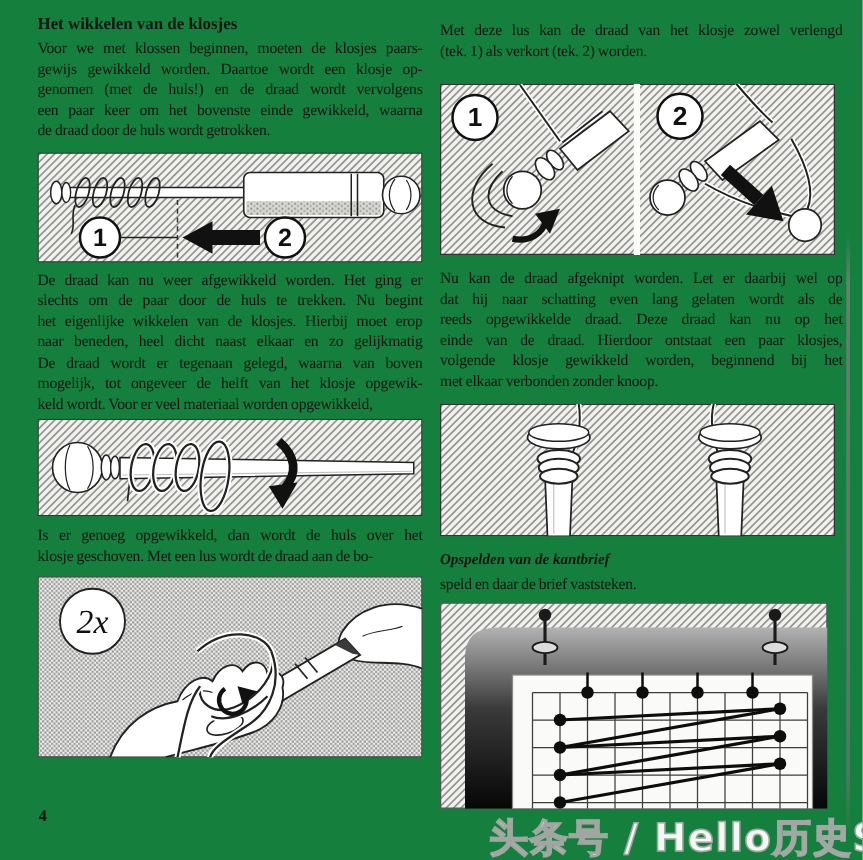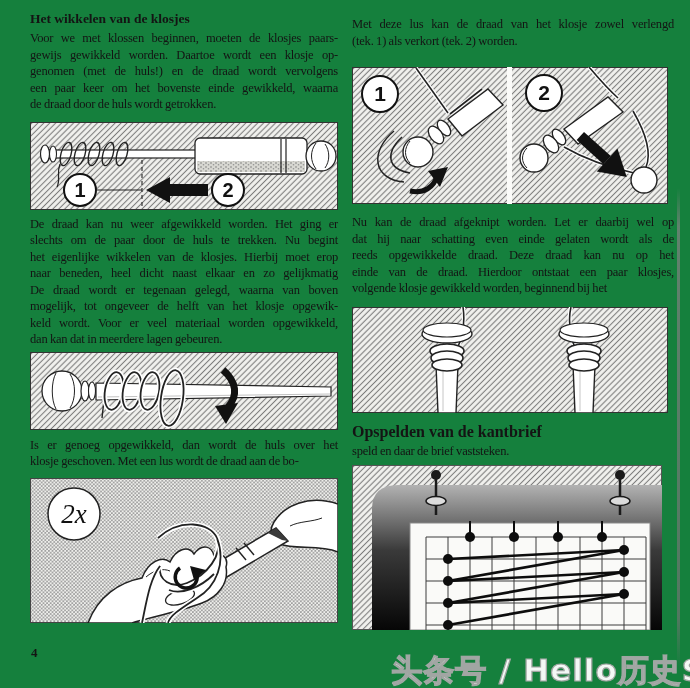--- a/index.html
+++ b/index.html
@@ -2,21 +2,21 @@
 <html><head>
 <meta charset="utf-8">
 <style>
   html,body { margin:0; padding:0; background:#ffffff; }
   .page { position:relative; width:690px; height:688px; background:#15803d;
           font-family:"Liberation Serif", serif; color:#141414; overflow:hidden;padding-left:45px; }
   .col { position:absolute; top:0; }
   .col-left  { left:30px;  width:308px; padding-top:10px; }
   .col-right { left:352px; width:322px; padding-top:16px; }
   .head { font-size:13.5px; font-weight:bold; margin:0 0 3px 0; line-height:17px; }
-  .head2 { font-size:16px; font-weight:bold; margin:10px 0 3px 0; line-height:17px; }
+  .head2 { font-size:12px; font-weight:bold; margin:10px 0 3px 0; line-height:17px;font-style:italic; }
   .para { font-size:12.5px; line-height:16.5px; letter-spacing:-0.2px; word-spacing:-0.4px; }
   .para .tl { text-align:justify; text-align-last:justify; white-space:nowrap; }
   .para .tl:last-child { text-align-last:left; }
   .mt6{margin-top:6px}.mt7{margin-top:7px}.mt10{margin-top:10px}.mt3{margin-top:3px}
   figure { margin:0; }
   svg.fig { display:block; }
   .figA{margin-top:9px}.figB{margin-top:4px}.figC{margin-top:8px}
   .figD{margin-top:18px}.figE{margin-top:10px}.figF{margin-top:6px}
   .pagenum { position:absolute; left:31px; top:645px; font-size:13px; font-weight:600; }
   .watermark { position:absolute; right:2px; bottom:-4px; font-size:31px; font-weight:bold;
@@ -117,21 +117,20 @@
     </figure>
 
     <div class="para mt6">
         <div class="tl">De draad kan nu weer afgewikkeld worden. Het ging er</div>
         <div class="tl">slechts om de paar door de huls te trekken. Nu begint</div>
         <div class="tl">het eigenlijke wikkelen van de klosjes. Hierbij moet erop</div>
         <div class="tl">naar beneden, heel dicht naast elkaar en zo gelijkmatig</div>
         <div class="tl">De draad wordt er tegenaan gelegd, waarna van boven</div>
         <div class="tl">mogelijk, tot ongeveer de helft van het klosje opgewik-</div>
         <div class="tl">keld wordt. Voor er veel materiaal worden opgewikkeld,</div>
-        <div class="tl">dan kan dat in meerdere lagen gebeuren.</div>
       </div>
 
     <figure>
       <svg class="fig figB" width="308" height="78" viewBox="0 0 308 78">
         <rect x="0.5" y="0.5" width="307" height="77" fill="url(#hatch)" stroke="#333" stroke-width="1"></rect>
 
         <g>
           <circle cx="32" cy="39" r="20" fill="#fff" stroke="#222" stroke-width="1.3"></circle>
           <path d="M40 22 C46 31 46 47 40 56" fill="none" stroke="#222" stroke-width="1"></path>
           <path d="M26 21 C21 30 21 48 26 57" fill="none" stroke="#222" stroke-width="1"></path>
@@ -262,24 +261,25 @@
             <polygon points="258,71 258,102 284,86" fill="#111"></polygon>
           </g>
           <circle cx="192" cy="26" r="18" fill="#fff" stroke="#111" stroke-width="2"></circle>
           <text class="badge-num" x="192" y="33" font-size="21" text-anchor="middle" fill="#111">2</text>
         </g>
       </svg>
     </figure>
 
     <div class="para mt10">
         <div class="tl">Nu kan de draad afgeknipt worden. Let er daarbij wel op</div>
-        <div class="tl">dat hij naar schatting even einde gelaten wordt als de</div>
+        <div class="tl">dat hij naar schatting even lang gelaten wordt als de</div>
         <div class="tl">reeds opgewikkelde draad. Deze draad kan nu op het</div>
         <div class="tl">einde van de draad. Hierdoor ontstaat een paar klosjes,</div>
         <div class="tl">volgende klosje gewikkeld worden, beginnend bij het</div>
+        <div class="tl">met elkaar verbonden zonder knoop.</div>
       </div>
 
     <figure>
       <svg class="fig figE" width="316" height="106" viewBox="0 0 316 106">
         <rect x="0.5" y="0.5" width="315" height="105" fill="url(#hatch)" stroke="#333" stroke-width="1"></rect>
 
         <g>
           <path d="M104 44 C111 30 113 14 111 0" fill="none" stroke="#fff" stroke-width="4"></path>
           <path d="M104 44 C111 30 113 14 111 0" fill="none" stroke="#222" stroke-width="1.6"></path>
           <polygon points="84,58 106,58 104,106 86,106" fill="#fff" stroke="#222" stroke-width="1.4"></polygon>

